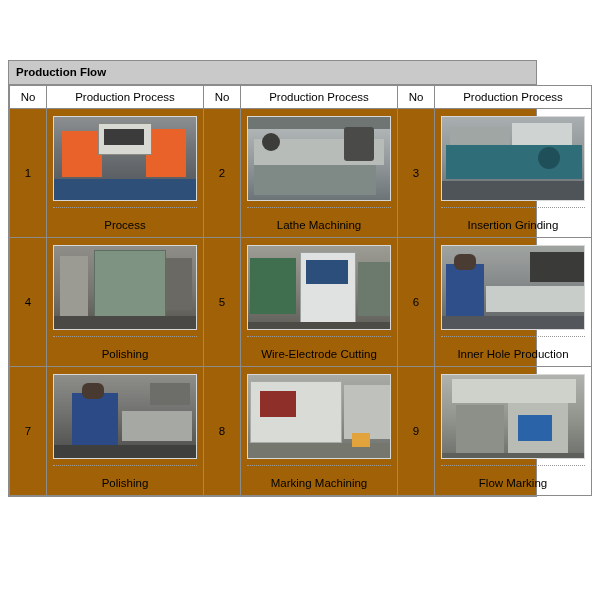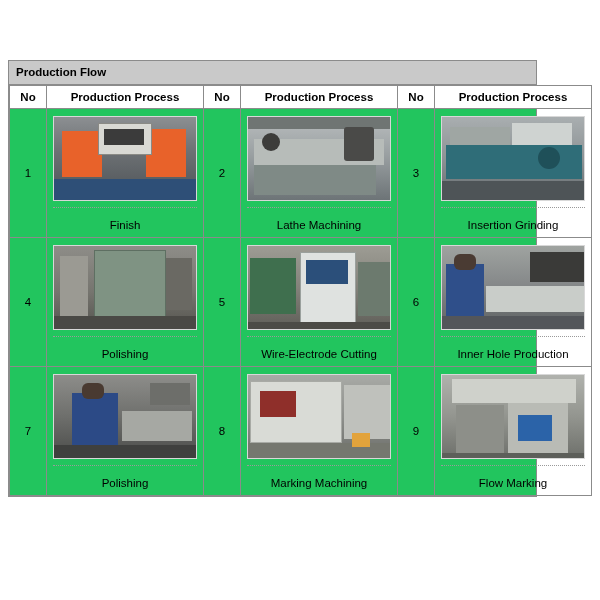--- a/index.html
+++ b/index.html
@@ -17,21 +17,21 @@
     background: #ffffff;
     box-sizing: border-box;
   }
   .table-wrap {
     position: absolute;
     left: 8px;
     top: 60px;
     width: 529px;
     border: 1px solid #8b8b8b;
     box-sizing: border-box;
-    background: #22c55e;
+    background: #a16207;
   }
   .title-bar {
     background: #c9c9c9;
     border-bottom: 1px solid #8b8b8b;
     font-size: 11.5px;
     font-weight: bold;
     color: #000000;
     padding: 5px 6px 5px 7px;
     line-height: 13px;
   }
@@ -43,21 +43,21 @@
   table.flow td, table.flow th {
     border: 1px solid #8b8b8b;
     padding: 0;
     vertical-align: middle;
     text-align: center;
   }
   .col-no { width: 37px; }
   .col-proc { width: 157px; }
   th.hdr {
     font-size: 11.5px;
-    font-weight: bold;
+    font-weight: normal;
     height: 22px;
     color: #000000;
     background: #ffffff;
   }
   td.no-cell {
     font-size: 11.5px;
     color: #000000;
     vertical-align: top;
     padding-top: 6px;
     height: 128px;
@@ -205,21 +205,21 @@
           <td class="proc-cell">
             <div class="cell-inner">
               <div class="photo p1">
                 <span class="ph a"></span>
                   <span class="ph b"></span>
                   <span class="ph c"></span>
                 <span class="ph e"></span>
                   <span class="ph d"></span>
               </div>
               <div class="dotted"></div>
-              <div class="caption">Finish</div>
+              <div class="caption">Process</div>
             </div>
           </td>
 
           <td class="no-cell">2</td>
           <td class="proc-cell">
             <div class="cell-inner">
               <div class="photo p2">
                 <span class="ph e"></span>
                   <span class="ph a"></span>
                   <span class="ph b"></span>

